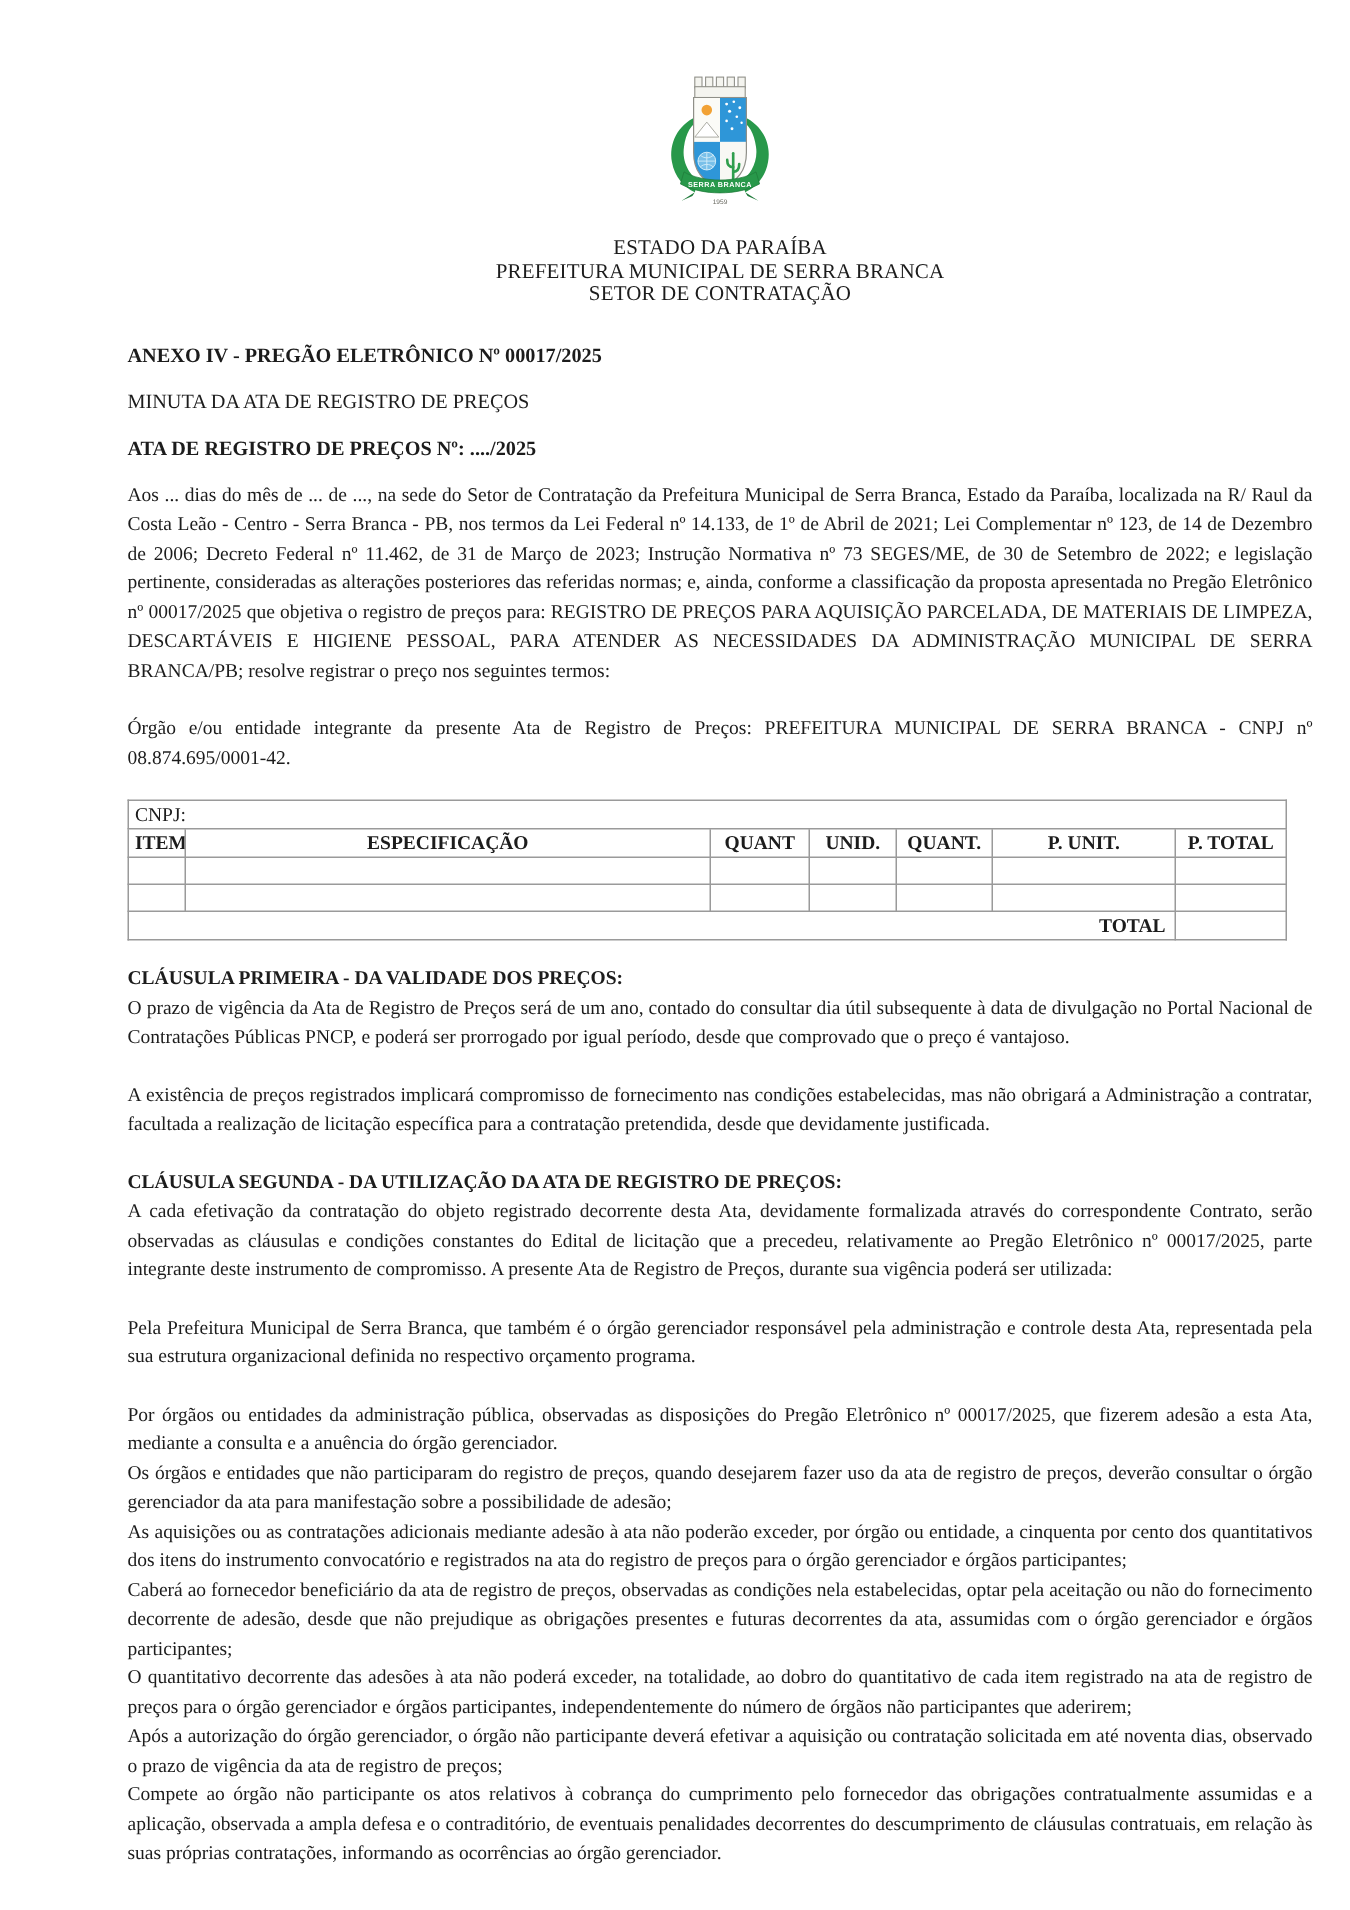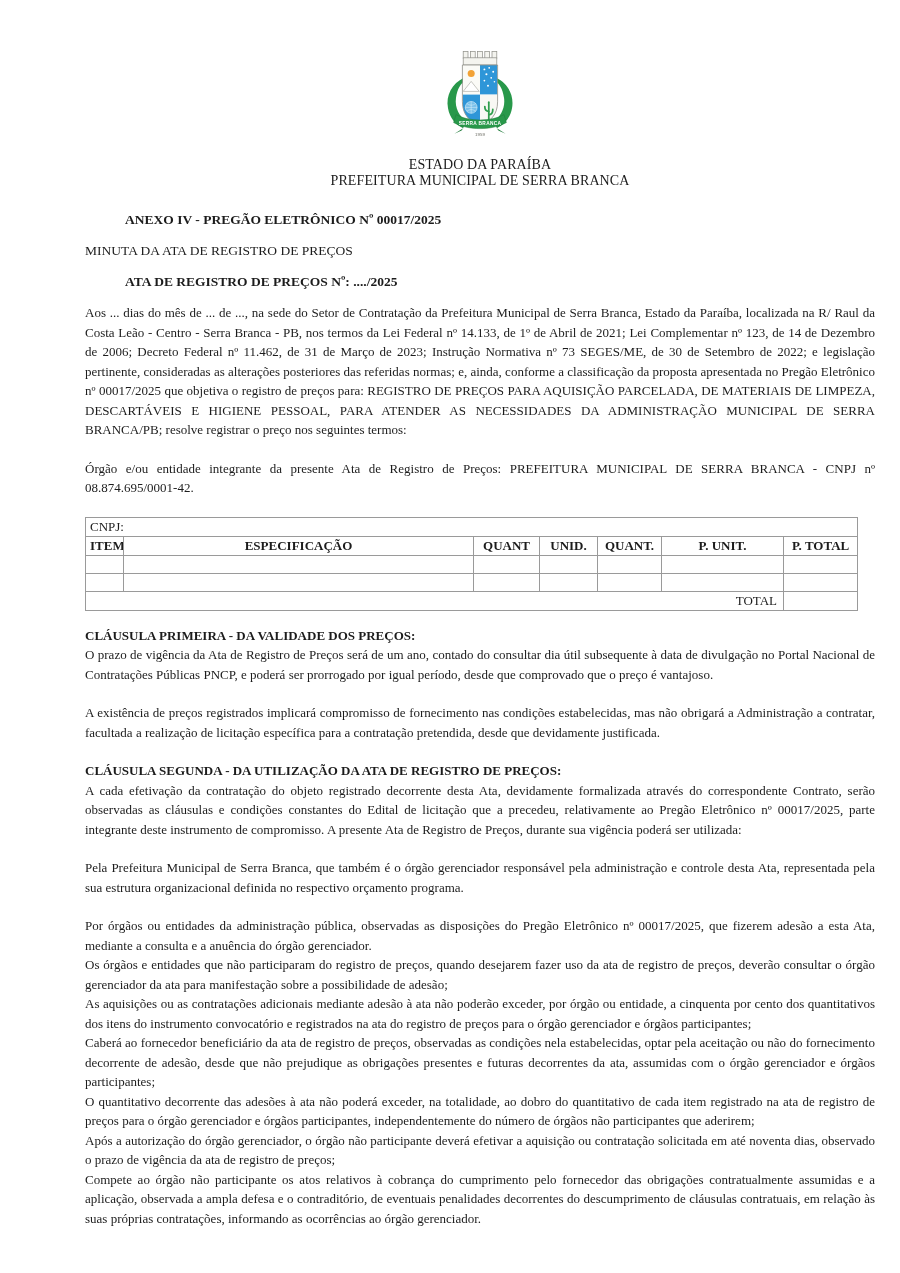--- a/index.html
+++ b/index.html
@@ -15,37 +15,37 @@
   
   .crest-wrap { text-align:center; margin-bottom:3px; }
   .crest-wrap svg { display:inline-block; }
 
   
   .org-header { text-align:center; font-weight:normal; font-size:14px; line-height:15.5px; letter-spacing:0.1px; }
 
   
   .title-block { margin-top:22px; }
   .title { font-size:13.5px; line-height:19px; margin-bottom:12px; }
-  .title.bold { font-weight:bold;margin-left:40px; }
+  .title.bold { font-weight:bold; }
 
   
   .p { font-size:13px; line-height:19.5px; text-align:justify; margin-bottom:19px; }
   .p.run { margin-bottom:0; }
   .clause-heading { font-size:13px; line-height:19.5px; font-weight:bold; }
 
   
   table.price-table { border-collapse:collapse; width:772px; table-layout:fixed; margin:0 0 15px 0; }
   table.price-table td {
     border:1px solid #9a9a9a;
     font-size:13px; line-height:16px;
     padding:1px 4px; height:18px;
     overflow:hidden; white-space:nowrap;
   }
   table.price-table tr.thead td { font-weight:bold; text-align:center; }
-  table.price-table td.total-cell { text-align:right; font-weight:normal; padding-right:6px; }
+  table.price-table td.total-cell { text-align:right; font-weight:bold; padding-right:6px; }
   .clause { margin-bottom:0; }
 </style>
 </head>
 <body>
 
 <div class="page">
 
   <div class="crest-wrap">
     <svg width="80" height="106" viewBox="0 0 100 132">
 
@@ -103,20 +103,21 @@
         <path d="M20 88 C35 97 65 97 80 88 L83 98 C65 108 35 108 17 98 Z" fill="#28984a" stroke="#1e7a39" stroke-width="0.6"></path>
         <text x="50" y="100.5" text-anchor="middle" font-size="6" font-weight="bold" fill="#ffffff" letter-spacing="0.4" font-family="Liberation Sans, sans-serif">SERRA BRANCA</text>
       </g>
       <text x="50" y="114.5" text-anchor="middle" font-size="5.5" fill="#6a6a62" font-family="Liberation Sans, sans-serif">1959</text>
     </svg>
   </div>
 
   <div class="org-header">
     <div>ESTADO DA PARAÍBA</div>
     <div>PREFEITURA MUNICIPAL DE SERRA BRANCA</div>
+    <div>SETOR DE CONTRATAÇÃO</div>
   </div>
 
   <div class="title-block">
     <div class="title bold">ANEXO IV - PREGÃO ELETRÔNICO Nº 00017/2025</div>
     <div class="title">MINUTA DA ATA DE REGISTRO DE PREÇOS</div>
     <div class="title bold">ATA DE REGISTRO DE PREÇOS Nº: ..../2025</div>
   </div>
 
   <p class="p">Aos ... dias do mês de ... de ..., na sede do Setor de Contratação da Prefeitura Municipal de Serra Branca, Estado da Paraíba, localizada na R/ Raul da Costa Leão - Centro - Serra Branca - PB, nos termos da Lei Federal nº 14.133, de 1º de Abril de 2021; Lei Complementar nº 123, de 14 de Dezembro de 2006; Decreto Federal nº 11.462, de 31 de Março de 2023; Instrução Normativa nº 73 SEGES/ME, de 30 de Setembro de 2022; e legislação pertinente, consideradas as alterações posteriores das referidas normas; e, ainda, conforme a classificação da proposta apresentada no Pregão Eletrônico nº 00017/2025 que objetiva o registro de preços para: REGISTRO DE PREÇOS PARA AQUISIÇÃO PARCELADA, DE MATERIAIS DE LIMPEZA, DESCARTÁVEIS E HIGIENE PESSOAL, PARA ATENDER AS NECESSIDADES DA ADMINISTRAÇÃO MUNICIPAL DE SERRA BRANCA/PB; resolve registrar o preço nos seguintes termos:</p>
   <p class="p">Órgão e/ou entidade integrante da presente Ata de Registro de Preços: PREFEITURA MUNICIPAL DE SERRA BRANCA - CNPJ nº 08.874.695/0001-42.</p>

